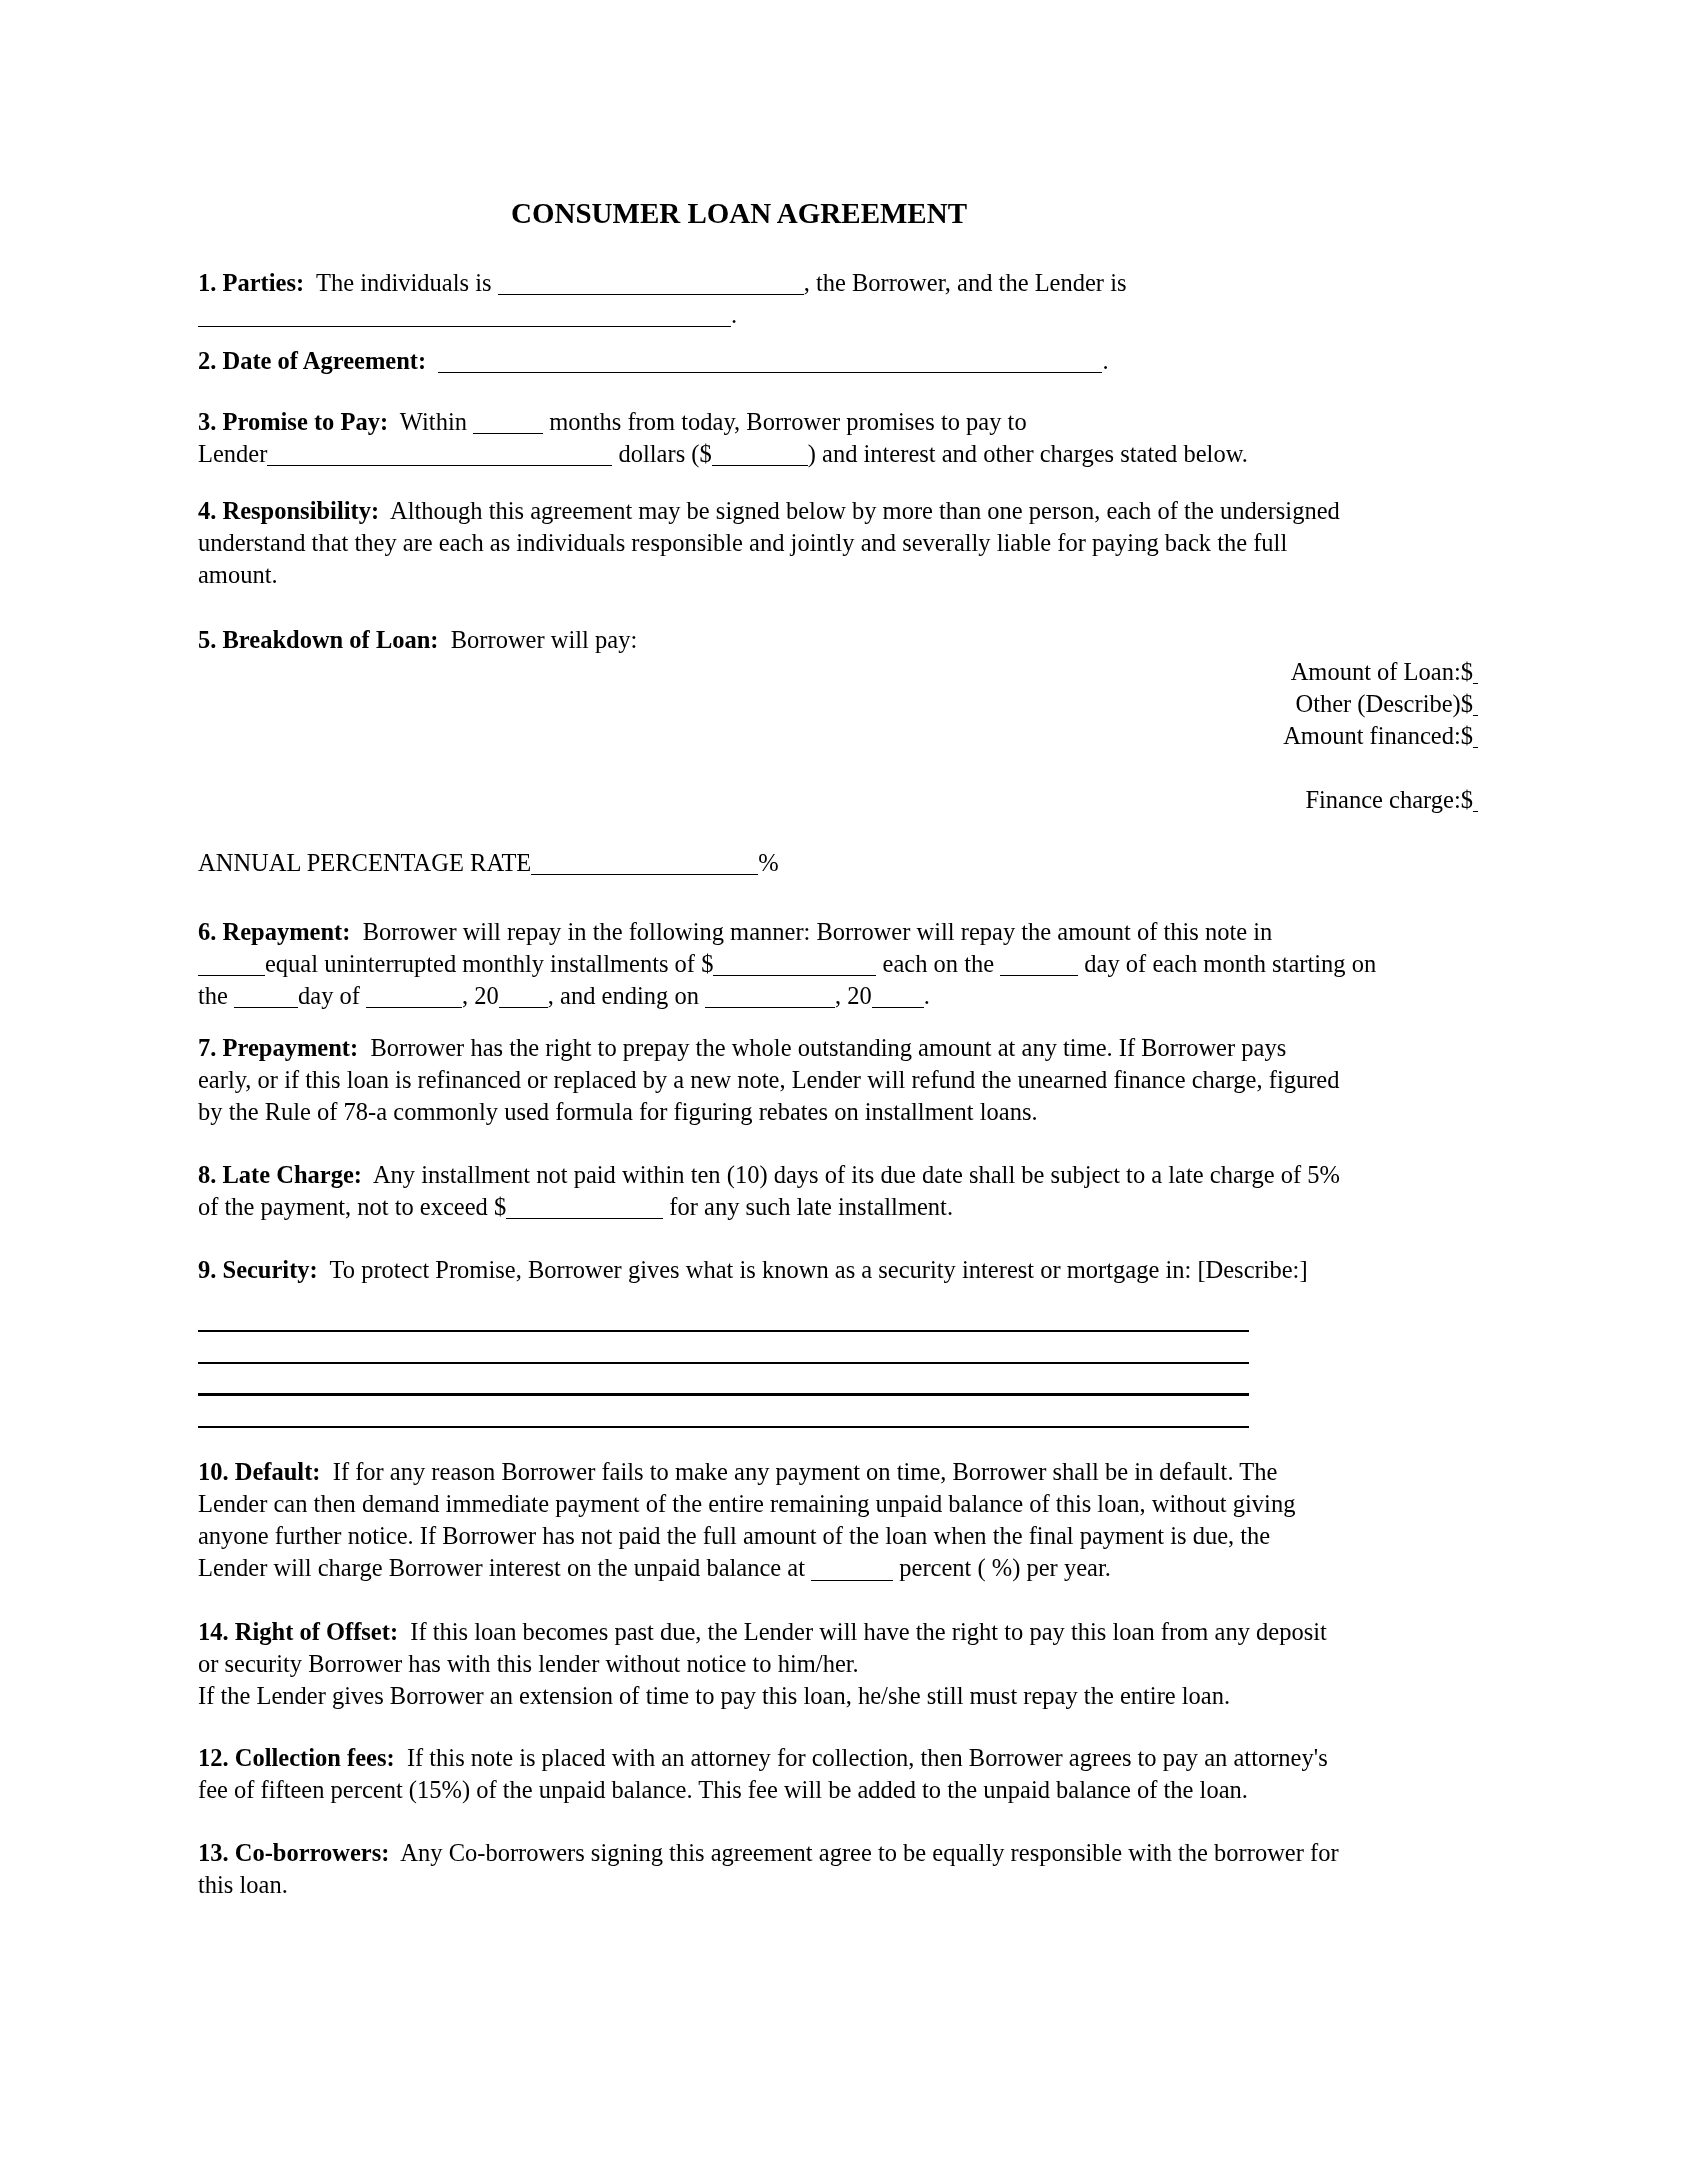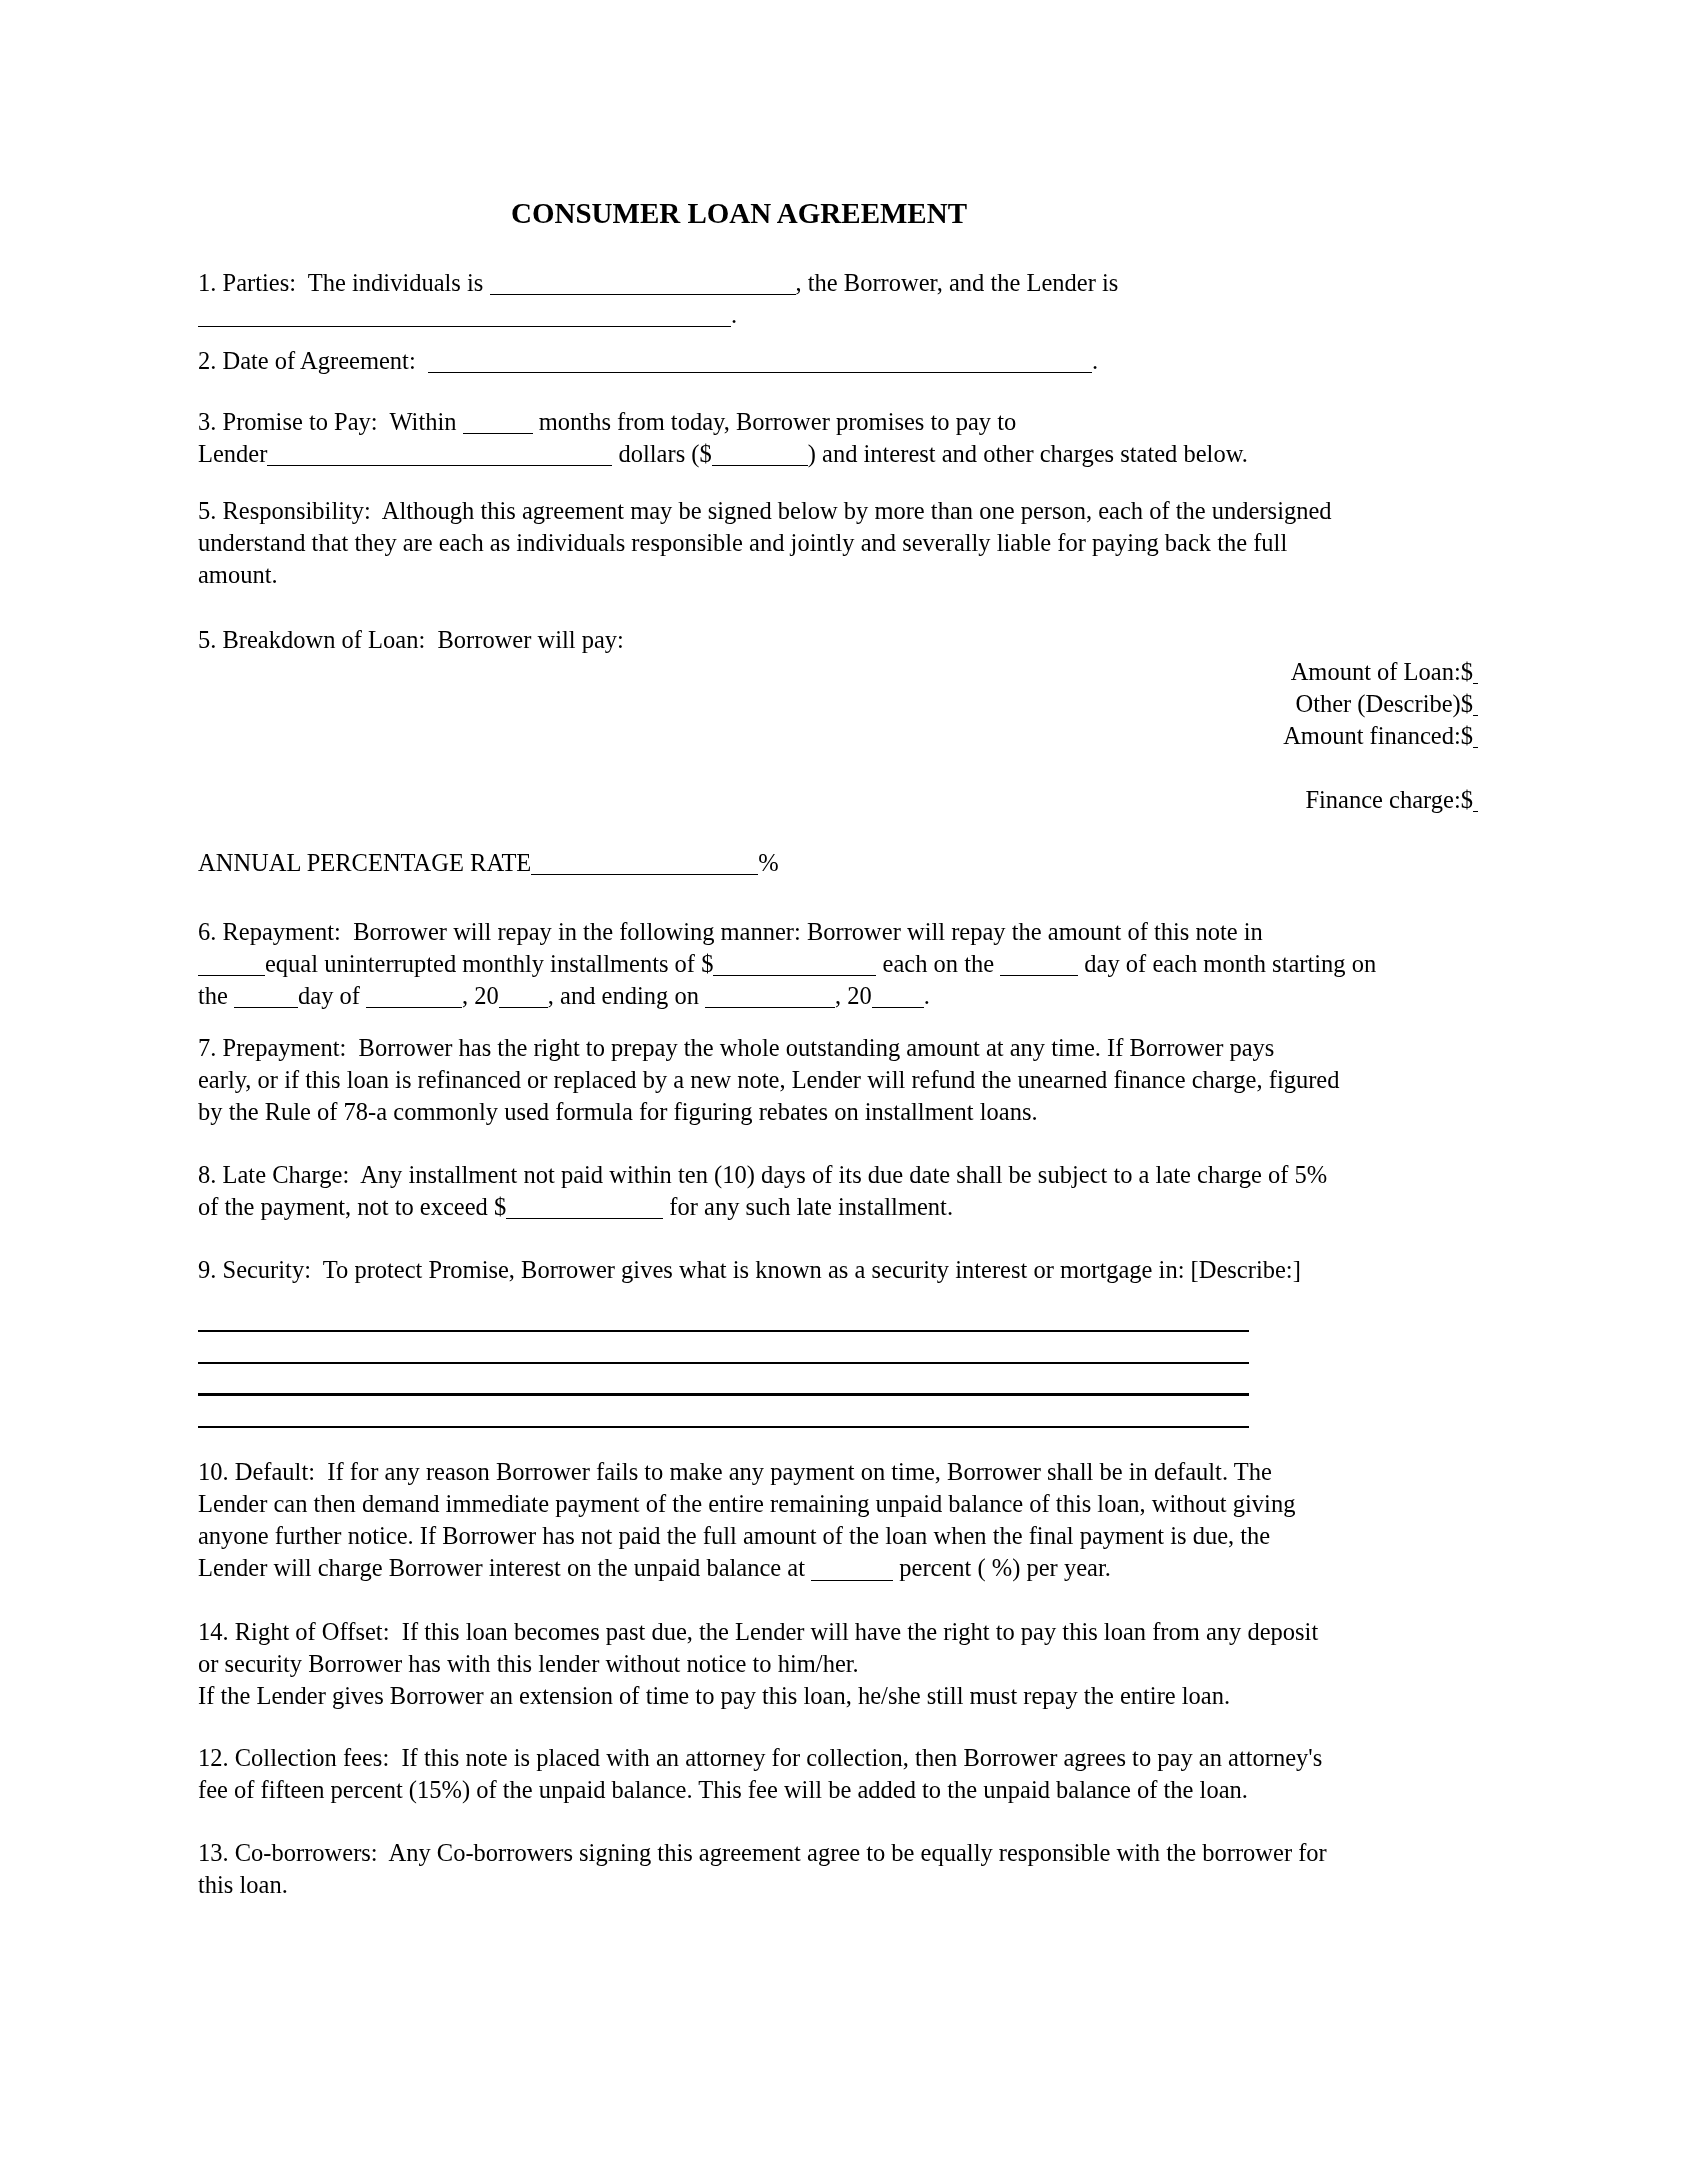--- a/index.html
+++ b/index.html
@@ -16,21 +16,21 @@
     text-align:center;
     font-weight:bold;
     font-size:29px;line-height:35px;
     margin:0;
   }
   .content{
     position:absolute;left:198px;top:267px;width:1415px;
     font-size:24.5px;line-height:32px;
   }
   .para{margin:0 0 31px 0;white-space:pre-wrap;}
-  .b{font-weight:normal;}
+  .b{font-weight:bold;}
   .lbl{display:inline-block;width:210px;}
   .blank{
     display:inline-block;height:4.4px;
     border-bottom:1.7px solid #000;
     vertical-align:-4.4px;
   }
   .items{padding-left:36px;margin:0 0 31px 0;}
   .loan-item{white-space:pre-wrap;text-align:right;}
   .row-gap{margin-top:32px;}
   .lines-block{line-height:32px;}
@@ -54,21 +54,21 @@
   <h1 class="doc-title">CONSUMER LOAN AGREEMENT</h1>
 
   <div class="content">
 
     <p class="para mb16"><span class="b">1. Parties:</span><span>  The individuals is </span><span class="blank" style="width: 306px;"></span><span>, the Borrower, and the Lender is</span><br><span class="blank" style="width: 533px;"></span><span>.</span></p>
 
     <p class="para mb33"><span class="b">2. Date of Agreement:</span><span>  </span><span class="blank" style="width: 664px;"></span><span>.</span></p>
 
     <p class="para mb28"><span class="b">3. Promise to Pay:</span><span>  Within </span><span class="blank" style="width: 70px;"></span><span> months from today, Borrower promises to pay to</span><br><span>Lender</span><span class="blank" style="width: 345px;"></span><span> dollars ($</span><span class="blank" style="width: 96px;"></span><span>) and interest and other charges stated below.</span></p>
 
-    <p class="para mb38"><span class="b">5. Responsibility:</span><span>  Although this agreement may be signed below by more than one person, each of the undersigned</span><br><span>understand that they are each as individuals responsible and jointly and severally liable for paying back the full</span><br><span>amount.</span></p>
+    <p class="para mb38"><span class="b">4. Responsibility:</span><span>  Although this agreement may be signed below by more than one person, each of the undersigned</span><br><span>understand that they are each as individuals responsible and jointly and severally liable for paying back the full</span><br><span>amount.</span></p>
 
     <p class="para mb0"><span class="b">5. Breakdown of Loan:</span><span>  Borrower will pay:</span></p>
 
     <div class="items">
       <div class="loan-item"><span class="lbl">Amount of Loan:</span><span>$</span><span class="blank" style="width: 140px;"></span></div>
       <div class="loan-item"><span class="lbl">Other (Describe)</span><span>$</span><span class="blank" style="width: 140px;"></span></div>
       <div class="loan-item"><span class="lbl">Amount financed:</span><span>$</span><span class="blank" style="width: 140px;"></span></div>
       <div class="loan-item row-gap"><span class="lbl">Finance charge:</span><span>$</span><span class="blank" style="width: 140px;"></span></div>
     </div>
 

